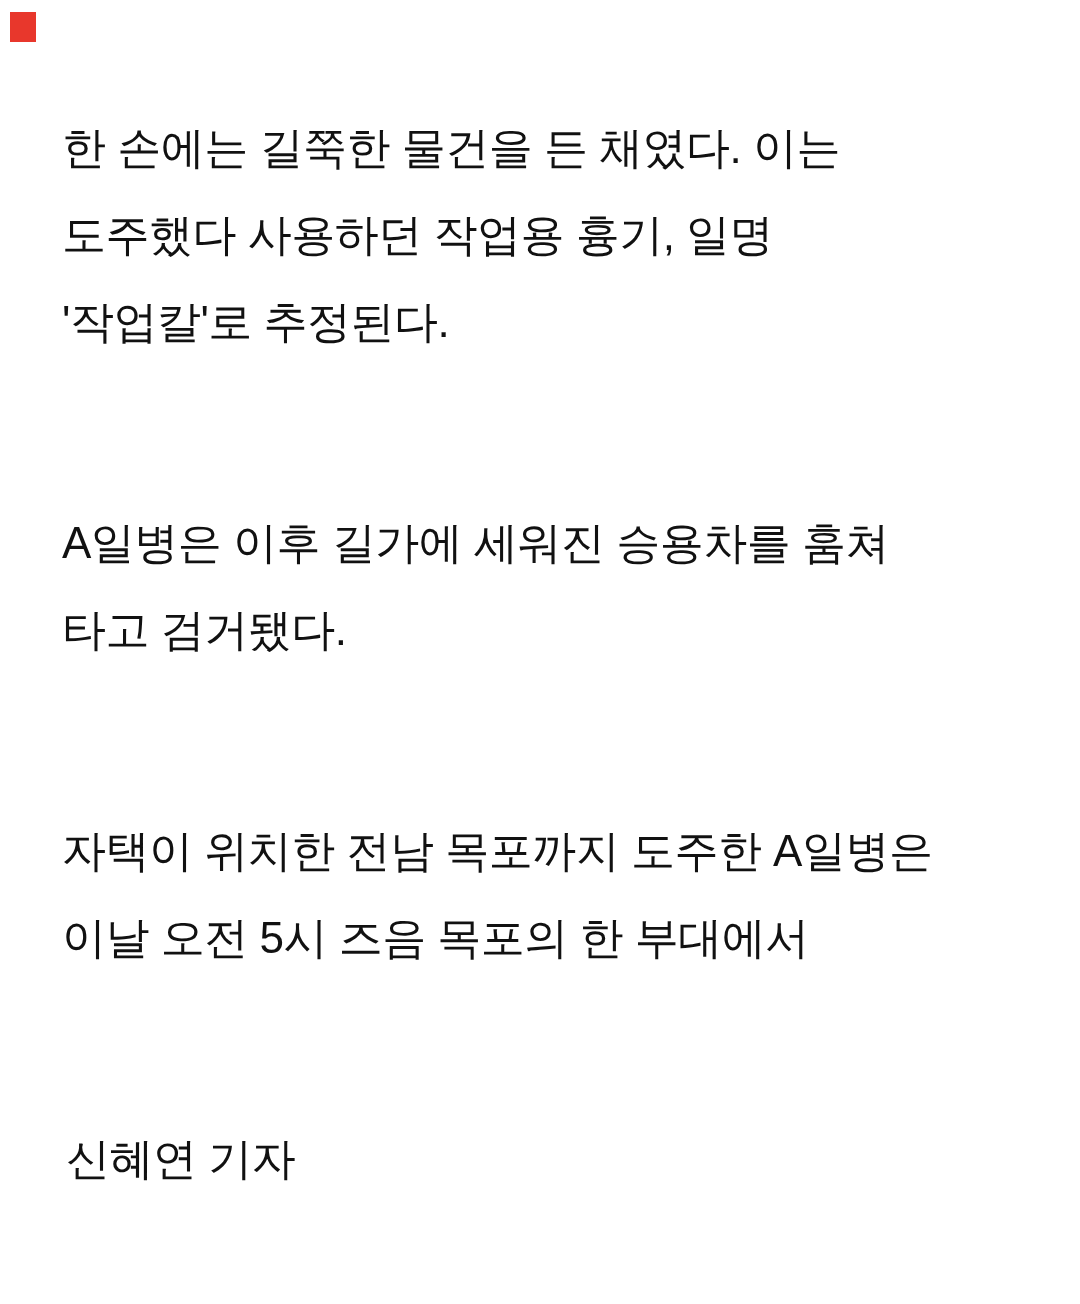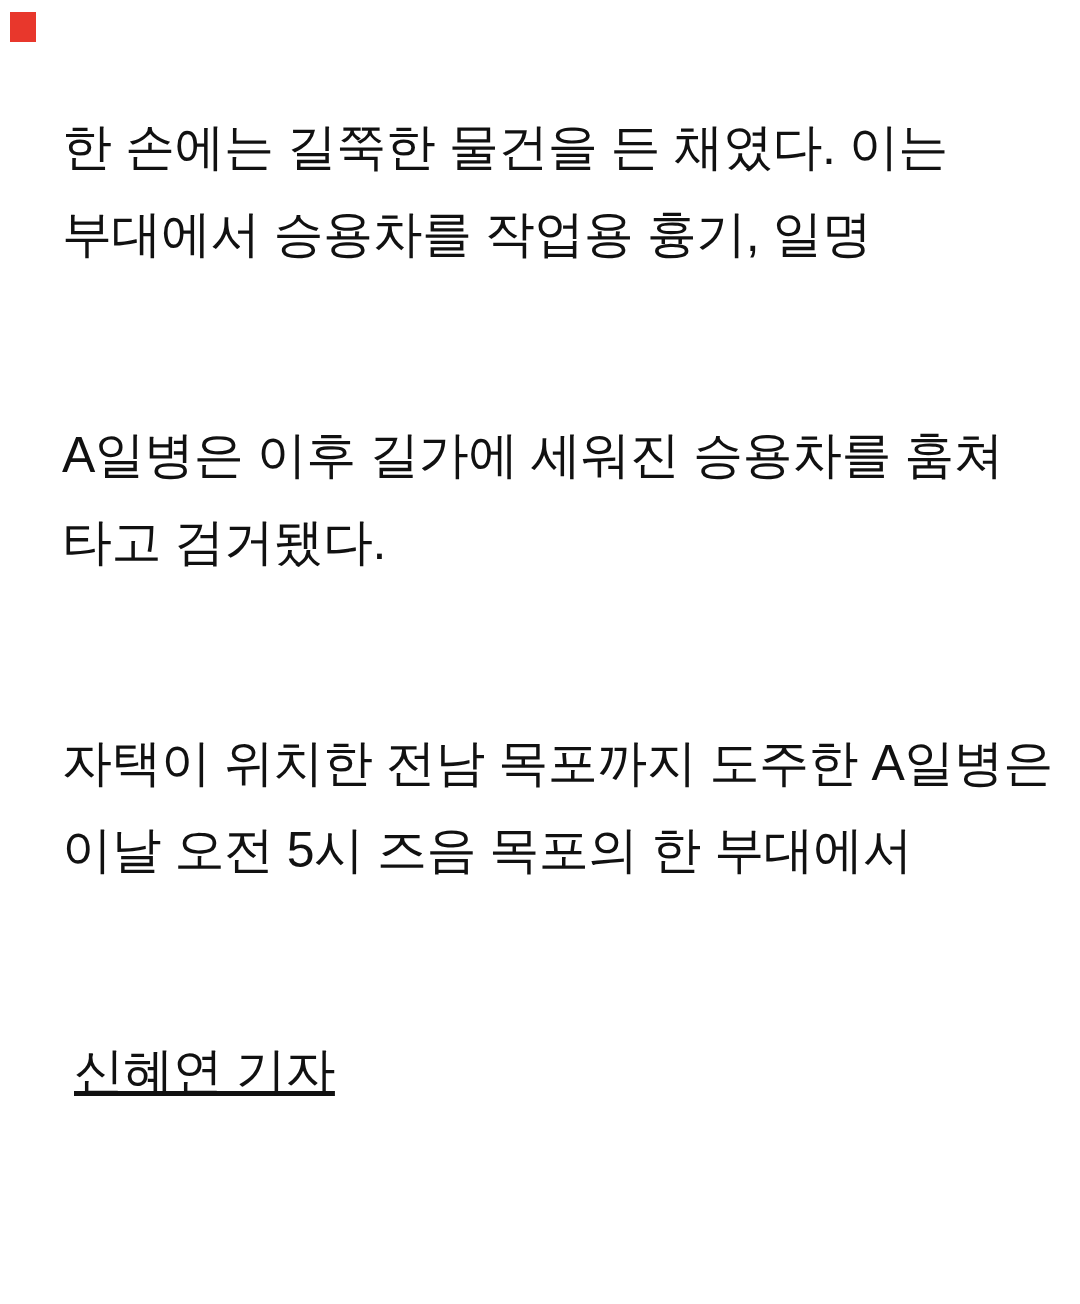--- a/index.html
+++ b/index.html
@@ -22,49 +22,49 @@
     height: 30px;
     background: #e8372c;
   }
   .article {
     position: absolute;
     left: 0;
     top: 0;
     width: 1080px;
     box-sizing: border-box;
     padding: 104px 56px 0 62px;
-    font-size: 50px;
+    font-size: 44px;
     line-height: 87px;
     font-weight: 400;
     letter-spacing: -0.5px;
     color: #111111;
   }
   .para {
     margin: 0 0 134px 0;
     padding: 0;
   }
   .line {
     display: block;
     white-space: nowrap;
   }
   .byline {
-    margin: 12px;
-    text-decoration: underline;
+    margin: 4px;
   }
 </style>
 </head>
 <body style="background: rgb(255, 255, 255);">
 
 <div class="red-marker" style="background: rgb(232, 55, 44);"></div>
 
 <main class="article" style="color: rgb(17, 17, 17);">
   <div>
       <p class="para">
         <span class="line">한 손에는 길쭉한 물건을 든 채였다. 이는</span>
-        <span class="line">부대에서 승용차를 작업용 흉기, 일명</span>
+        <span class="line">도주했다 사용하던 작업용 흉기, 일명</span>
+        <span class="line">'작업칼'로 추정된다.</span>
       </p>
       <p class="para">
         <span class="line">A일병은 이후 길가에 세워진 승용차를 훔쳐</span>
         <span class="line">타고 검거됐다.</span>
       </p>
       <p class="para">
         <span class="line">자택이 위치한 전남 목포까지 도주한 A일병은</span>
         <span class="line">이날 오전 5시 즈음 목포의 한 부대에서</span>
       </p>
     </div>

